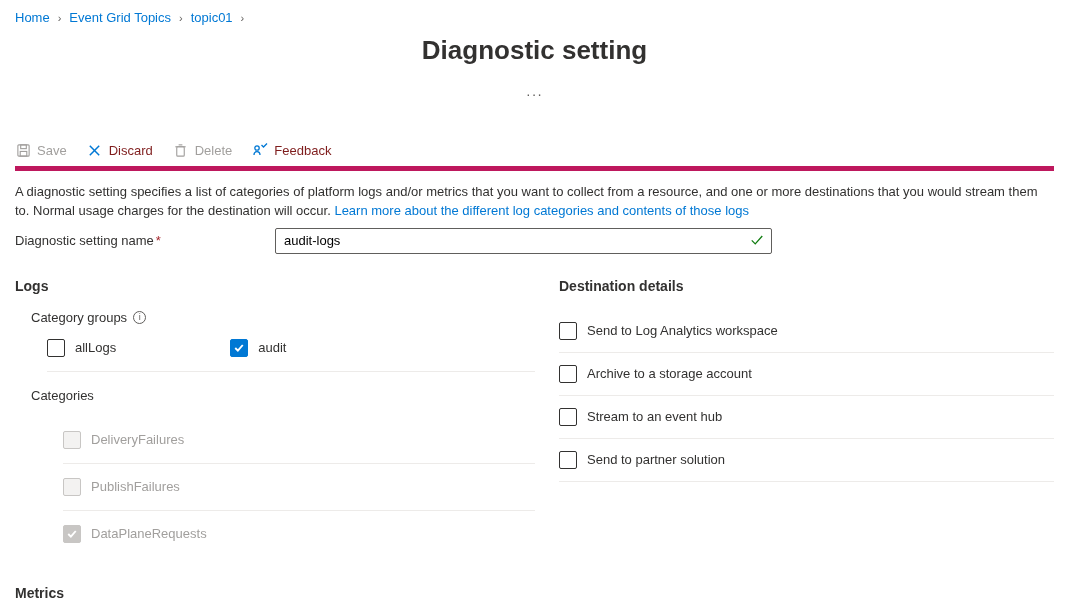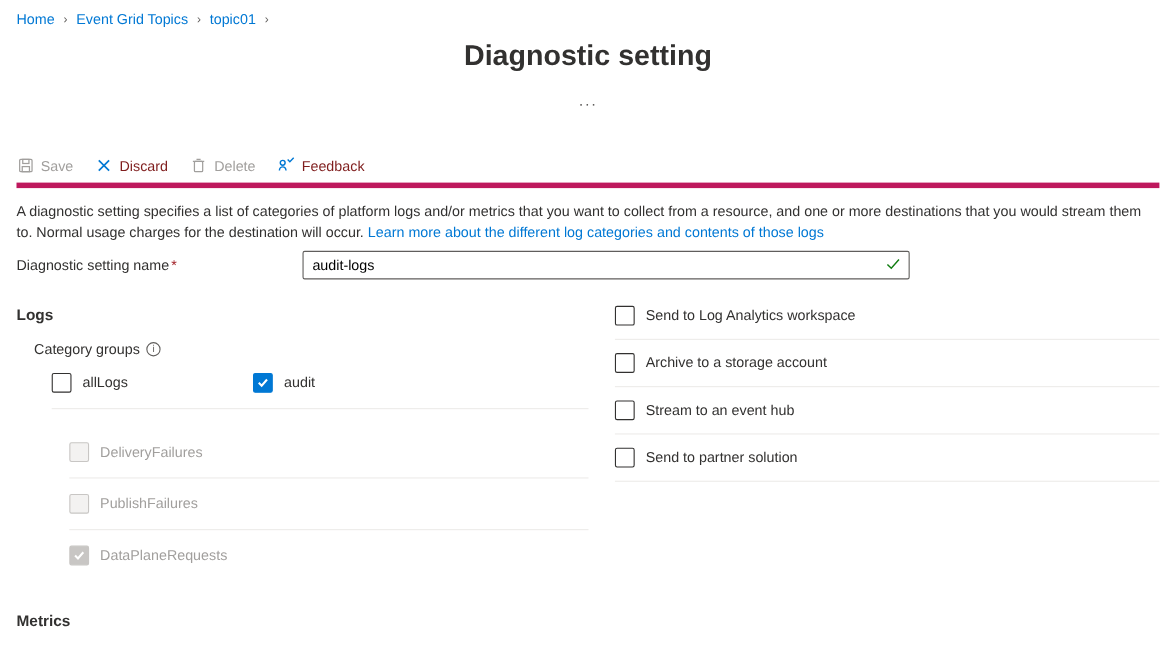--- a/index.html
+++ b/index.html
@@ -27,21 +27,21 @@
     .toolbar-btn.disabled { color: #a19f9d; cursor: default; }
     .toolbar-btn .ticon { width: 16px; height: 16px; display: flex; align-items: center; justify-content: center; }
 
     
     .description { font-size: 13px; color: #323130; line-height: 1.45; margin-bottom: 7px; max-width: 1040px; }
 
     
     .name-row { display: flex; align-items: center; gap: 12px; margin-bottom: 24px; }
     .name-label { width: 248px; font-size: 13px; color: #323130; }
     .required-star { color: #a4262c; margin-left: 2px; }
-    .input-wrap { position: relative; width: 552px; }
+    .input-wrap { position: relative; width: 497px; }
     .name-input {
       width: 100%; height: 26px; padding: 3px 30px 3px 8px;
       border: 1px solid #605e5c; border-radius: 2px;
       font-size: 13px; font-family: inherit; outline: none;
     }
     .input-check { position: absolute; right: 8px; top: 50%; transform: translateY(-50%); color: #107c10; }
 
     
     .columns { display: flex; gap: 24px; }
     .col-left { width: 520px; }
@@ -180,20 +180,21 @@
         <label class="checkbox-item">
           <span class="checkbox checked">
             <svg viewBox="0 0 16 16">
                 <polyline points="3,8 6.5,11.5 13,4"></polyline>
               </svg>
           </span>
           <span>audit</span>
         </label>
       </div>
 
+      <div class="subsection-title">Categories</div>
 
       <div class="cat-item">
         <label class="checkbox-item disabled">
           <span class="checkbox disabled">
             
           </span>
           <span>DeliveryFailures</span>
         </label>
       </div>
       <div class="cat-item">
@@ -223,20 +224,21 @@
           <span class="checkbox">
             
           </span>
           <span>AllMetrics</span>
         </label>
       </div>
     </div>
   </div>
 
   <div class="col-right">
+    <div class="section-title">Destination details</div>
 
     <div class="dest-item">
       <label class="checkbox-item">
         <span class="checkbox">
           
         </span>
         <span>Send to Log Analytics workspace</span>
       </label>
     </div>
     <div class="dest-item">

